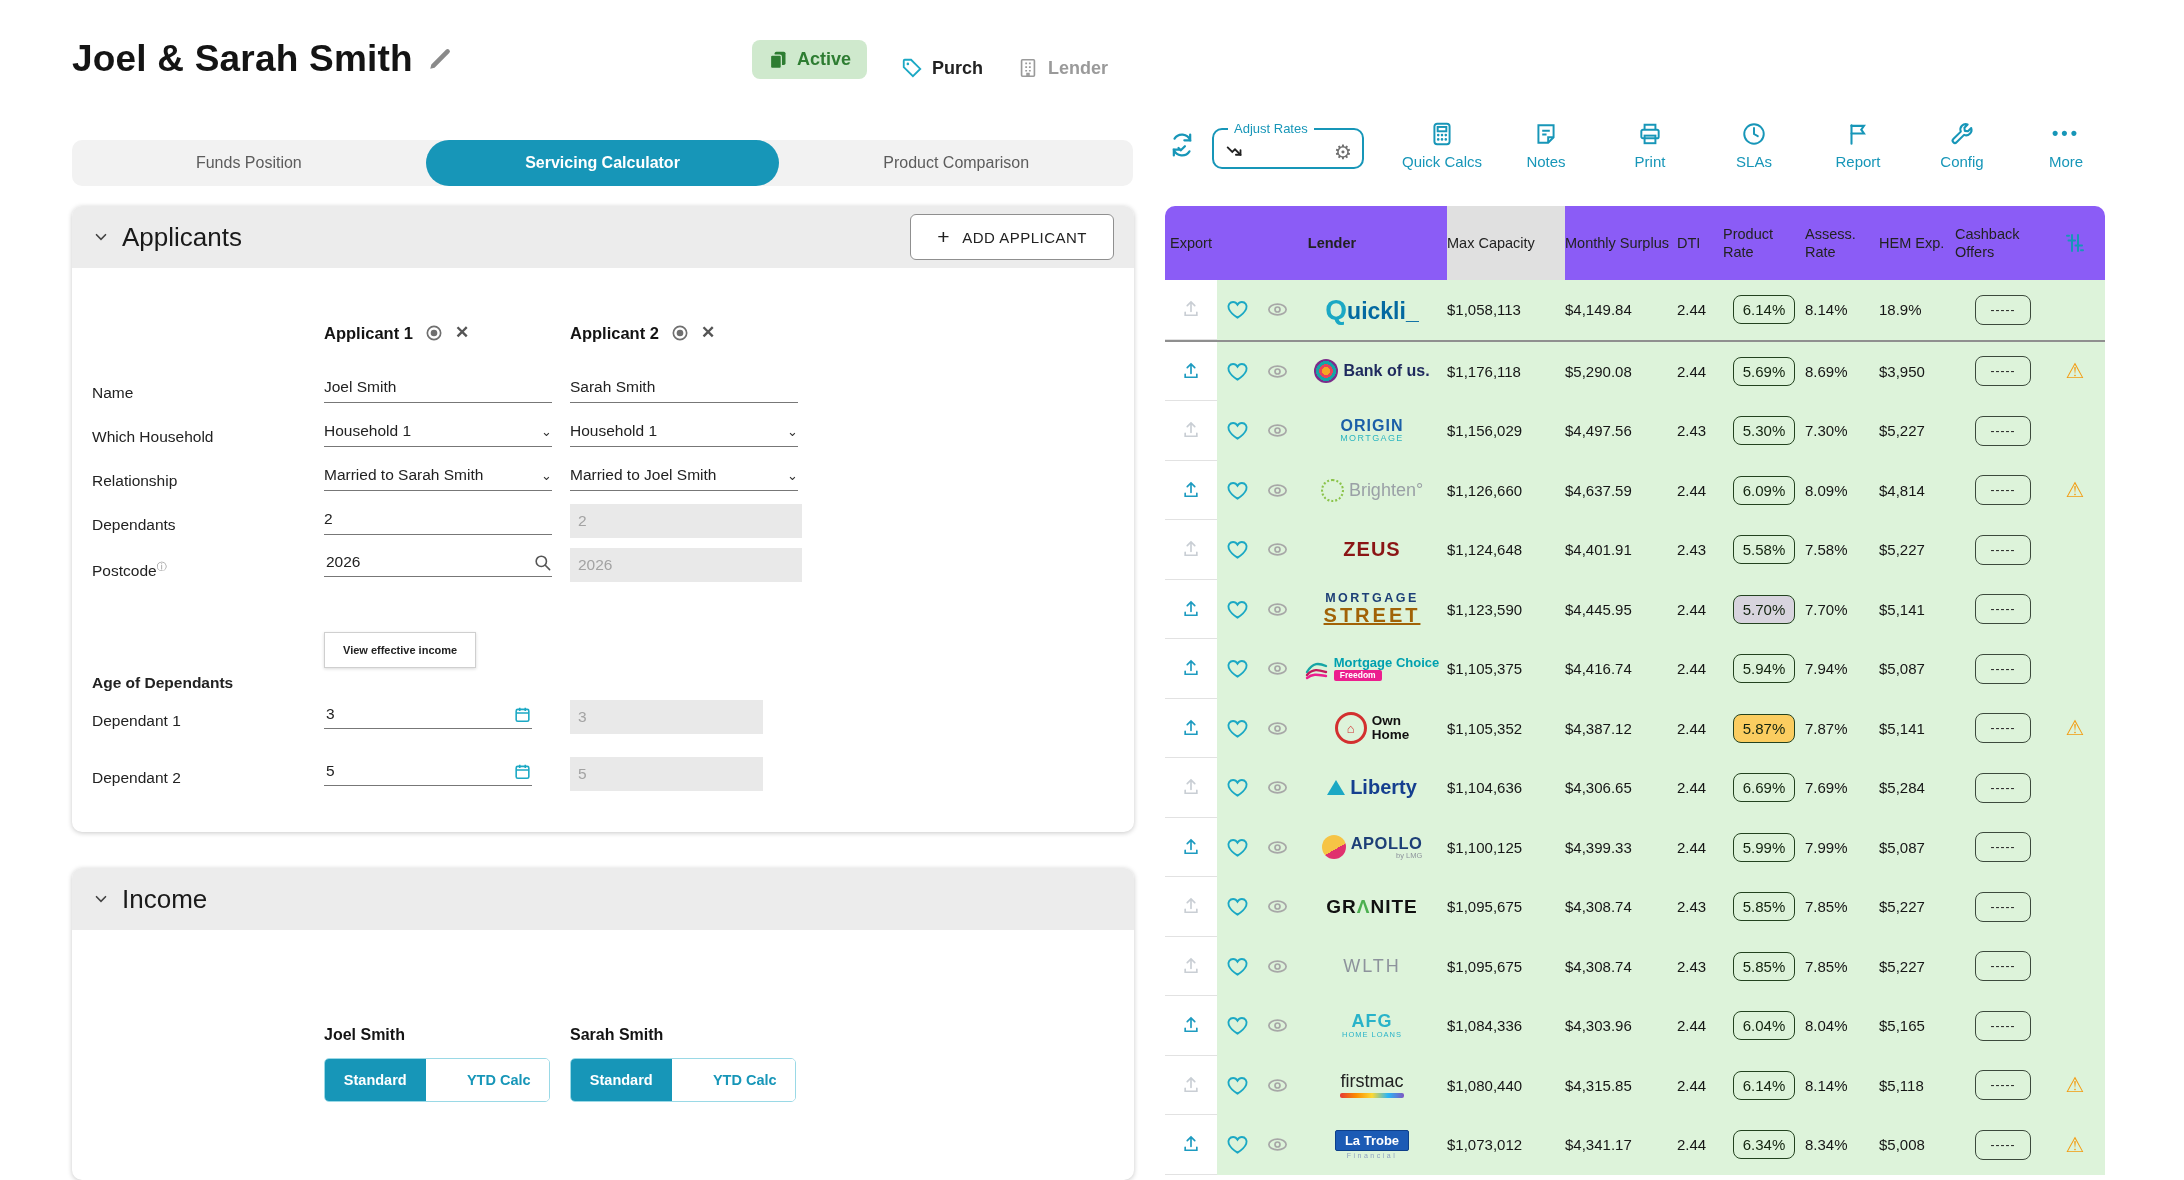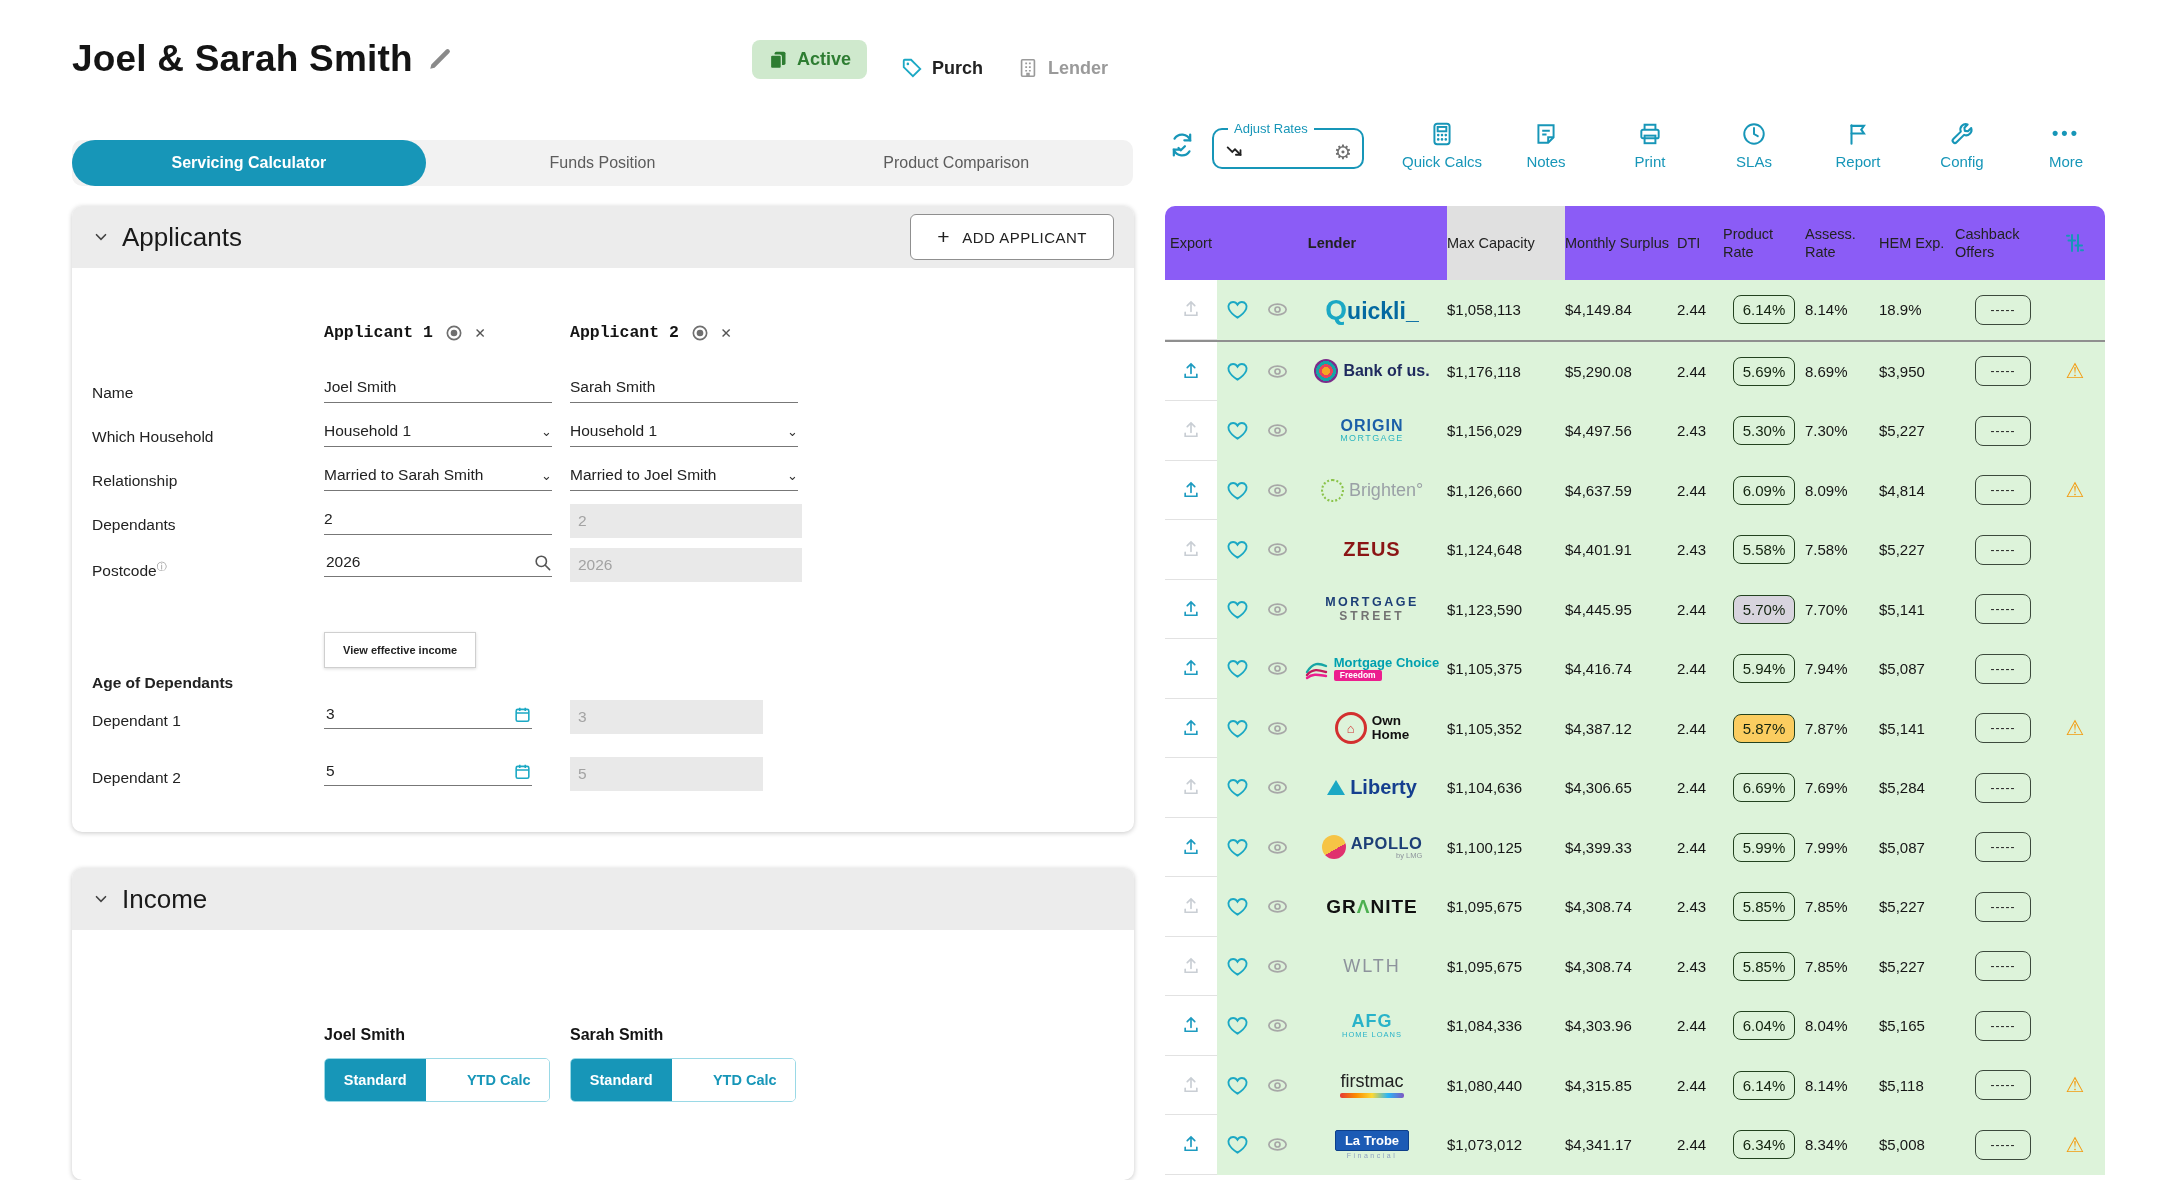--- a/index.html
+++ b/index.html
@@ -32,21 +32,21 @@
   .add-btn{margin-left:auto;display:flex;align-items:center;gap:12px;background:#fff;border:1px solid #8f8f8f;
            border-radius:6px;height:46px;padding:0 26px;font-size:15px;font-weight:500;color:#222;
            letter-spacing:.5px;cursor:pointer;}
   .add-btn .plus{font-size:21px;font-weight:400;}
 
   
   .fgrid{position:relative;}
   .flabel{position:absolute;left:20px;font-size:15.5px;color:#222;}
   .fcol1{position:absolute;left:252px;}
   .fcol2{position:absolute;left:498px;}
-  .col-head{display:flex;align-items:center;gap:11px;font-size:16.5px;font-weight:700;color:#141414;font-family:Liberation Mono, monospace;}
+  .col-head{display:flex;align-items:flex-end;gap:11px;font-size:16.5px;font-weight:700;color:#141414;}
   .xicon{font-size:17px;color:#555;cursor:pointer;}
   .uline{width:228px;border:none;border-bottom:1px solid #777;font-size:15.5px;color:#222;background:transparent;
          padding:2px 0 6px 0;font-family:"Liberation Sans",sans-serif;outline:none;}
   .selrow{width:228px;border-bottom:1px solid #777;display:flex;align-items:center;justify-content:space-between;
           font-size:15.5px;color:#222;padding:2px 0 6px 0;cursor:pointer;}
   .selrow .chev{font-size:13px;color:#333;}
   .disbox{background:#e9e9e9;color:#a3a3a3;font-size:15.5px;display:flex;align-items:center;
           padding-left:8px;height:34px;width:224px;}
   .inp-wrap{display:flex;align-items:center;width:228px;border-bottom:1px solid #777;justify-content:space-between;
             padding-bottom:4px;}
@@ -126,21 +126,21 @@
   .quickli-l0::first-letter{color:#1ba8c4;font-size:28px;}
   .bou-icon{width:24px;height:24px;border-radius:50%;flex:none;
     background:radial-gradient(circle,#f5a623 0 24%,#e8425a 24% 40%,#16a5a5 40% 58%,#7b2d8b 58% 100%);}
   .bankofus-l0{font-weight:700;font-size:16px;color:#1f2a5e;}
   .origin-l0{font-weight:800;font-size:16px;color:#1b5fa8;letter-spacing:1px;}
   .origin-l1{font-size:9px;color:#2bb5c0;letter-spacing:1.4px;}
   .br-icon{width:19px;height:19px;border-radius:50%;border:2px dotted #8bc34a;flex:none;}
   .brighten-l0{font-size:18px;color:#9aa0a6;}
   .zeus-l0{font-weight:800;font-size:20px;color:#8b1515;letter-spacing:1px;}
   .mortgagestreet-l0{font-size:12.5px;font-weight:700;color:#1d3f77;letter-spacing:2.5px;}
-  .mortgagestreet-l1{font-size:12px;font-weight:800;color:#737373;letter-spacing:3px;}
+  .mortgagestreet-l1{font-size:20px;font-weight:800;color:#a16207;letter-spacing:3px;text-decoration:underline;}
   .mortgagechoice-l0{font-size:13px;font-weight:700;color:#00a0af;}
   .mortgagechoice-l1{background:#ec1e8e;color:#fff;font-size:8.5px;font-weight:700;padding:1px 6px;border-radius:2px;
                      align-self:flex-start;}
   .logo-mortgagechoice .logo-text{align-items:flex-start;}
   .oh-icon{width:26px;height:26px;border-radius:50%;border:3px solid #d32f2f;color:#d32f2f;display:flex;flex:none;
            align-items:center;justify-content:center;font-size:13px;font-weight:700;}
   .ownhome-l0,.ownhome-l1{font-size:13.5px;font-weight:800;color:#111;text-align:left;}
   .logo-ownhome .logo-text{align-items:flex-start;}
   .lib-tri{width:0;height:0;border-left:9px solid transparent;border-right:9px solid transparent;
            border-bottom:15px solid #1ba8c4;flex:none;}
@@ -198,22 +198,22 @@
         <svg width="22" height="22" viewBox="0 0 24 24" fill="none" stroke="#9a9a9a" stroke-width="1.8">
             <rect x="5" y="3" width="14" height="18" rx="1"></rect>
             <path d="M9 7h2M13 7h2M9 11h2M13 11h2M9 15h2M13 15h2M11 21v-3h2v3"></path>
           </svg>
       </span>
       <span>Lender</span>
     </div>
   </div>
 
   <div class="tabbar">
+    <div class="tab">Funds Position</div>
     <div class="tab active">Servicing Calculator</div>
-    <div class="tab">Funds Position</div>
     <div class="tab">Product Comparison</div>
   </div>
 
   <div class="toolbar">
     <span class="tb-sync">
       <svg width="28" height="28" viewBox="0 0 24 24" fill="none" stroke="#1796b8" stroke-width="1.9" stroke-linecap="round">
           <path d="M19 8a7.5 7.5 0 0 0-13.4-1.4M5 16a7.5 7.5 0 0 0 13.4 1.4"></path>
           <path d="M19 3v5h-5M5 21v-5h5"></path>
           <path d="M9 14.5l2 2 3.5-3.5"></path>
         </svg>

